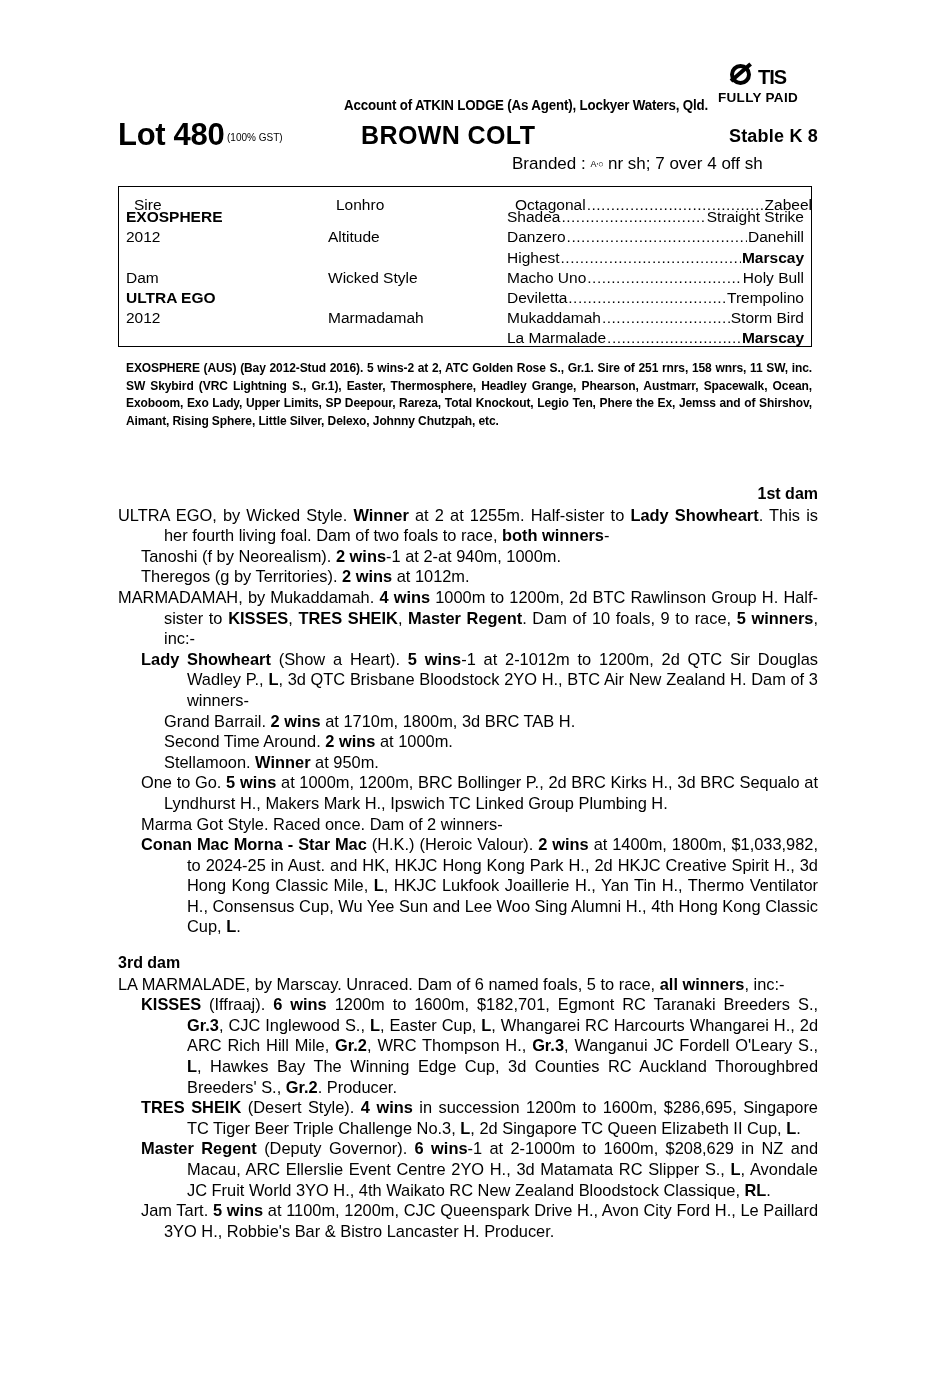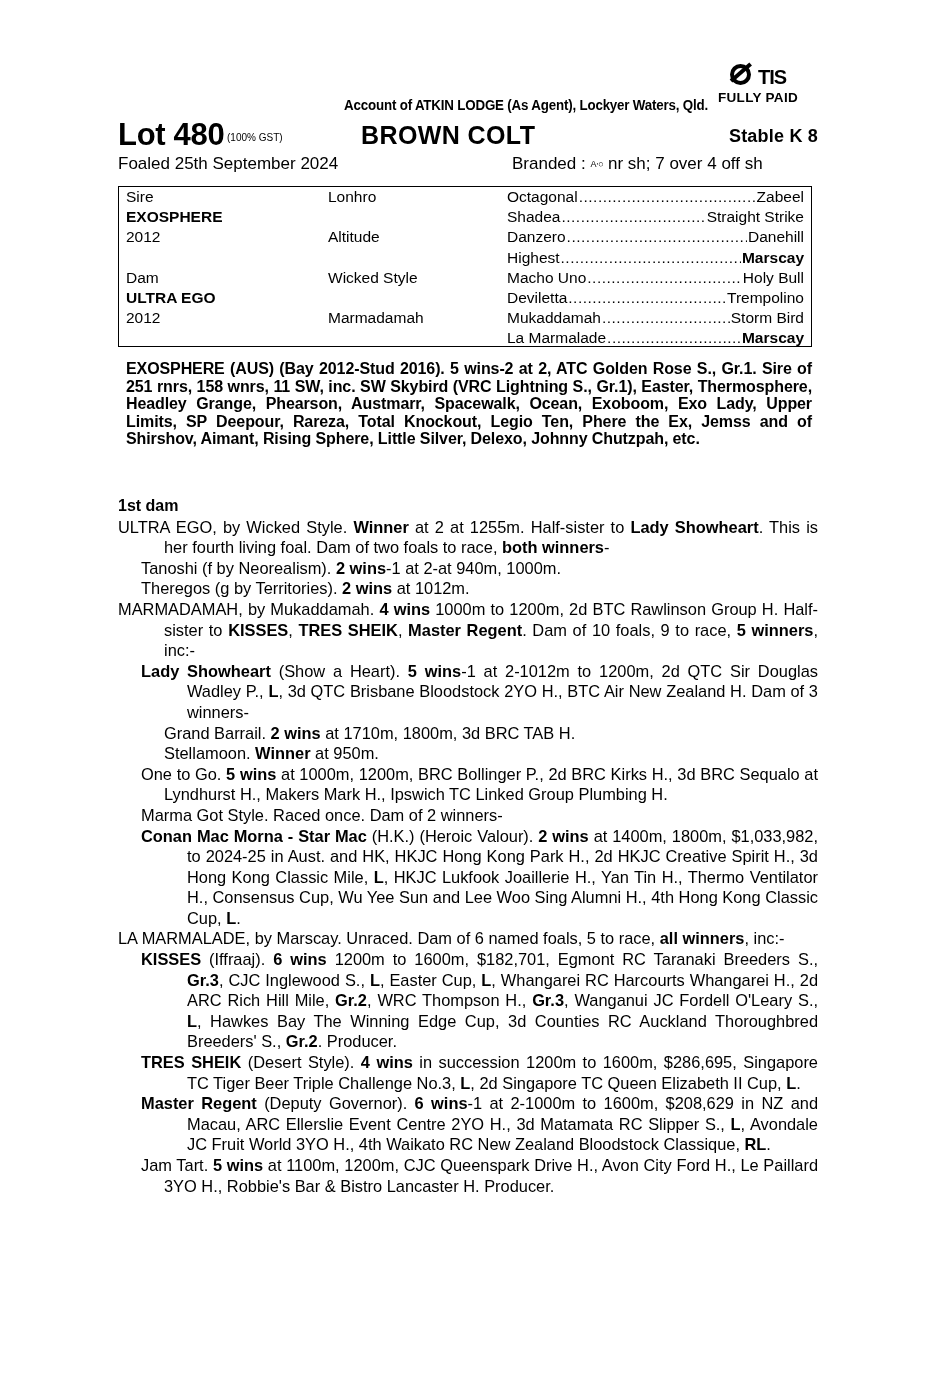--- a/index.html
+++ b/index.html
@@ -198,21 +198,21 @@
   }
   .ped-c3 .rgt { flex: 0 0 auto; }
   .bold { font-weight: bold; }
 
   
   .sire-summary {
     position: absolute;
     left: 8px;
     top: 360px;
     width: 686px;
-    font-size: 16px;
+    font-size: 12px;
     font-weight: bold;
     line-height: 17.6px;
     text-align: justify;
     letter-spacing: -0.1px;
     font-family: "Liberation Sans", sans-serif;
   }
 
   
   .body-text {
     position: absolute;
@@ -249,26 +249,25 @@
   <div class="account-line">Account of ATKIN LODGE (As Agent), Lockyer Waters, Qld.</div>
 
   <div class="lot-row">
     <span class="lot-num">Lot 480</span>
     <span class="lot-gst">(100% GST)</span>
     <span class="colour-sex">BROWN COLT</span>
     <span class="stable">Stable K 8</span>
   </div>
 
   <div class="foaled-row">
-    <span class="foaled">Foaled 25th September 2024</span>
     <span class="branded"><span>Branded : </span><span class="brand-glyph">A⋅○</span><span> nr sh; 7 over 4 off sh</span></span>
   </div>
 
   <div class="ped-table" id="ped-table">
-      <div class="ped-row" style="top: 0px;">
+      <div class="ped-row" style="top: 8px; margin-left: 8px;">
         <span class="ped-c1">Sire</span>
         <span class="ped-c2">Lonhro</span>
         <span class="ped-c3">
           <span class="lft">Octagonal</span>
           <span class="dots">........................................................................................................................</span>
           <span class="rgt">Zabeel</span>
         </span>
       </div>
       <div class="ped-row" style="top: 20.2px;">
         <span class="ped-c1 bold">EXOSPHERE</span>
@@ -331,31 +330,33 @@
           <span class="lft">La Marmalade</span>
           <span class="dots">........................................................................................................................</span>
           <span class="rgt bold">Marscay</span>
         </span>
       </div>
     </div>
 
   <div class="sire-summary">EXOSPHERE (AUS) (Bay 2012-Stud 2016). 5 wins-2 at 2, ATC Golden Rose S., Gr.1. Sire of 251 rnrs, 158 wnrs, 11 SW, inc. SW Skybird (VRC Lightning S., Gr.1), Easter, Thermosphere, Headley Grange, Phearson, Austmarr, Spacewalk, Ocean, Exoboom, Exo Lady, Upper Limits, SP Deepour, Rareza, Total Knockout, Legio Ten, Phere the Ex, Jemss and of Shirshov, Aimant, Rising Sphere, Little Silver, Delexo, Johnny Chutzpah, etc.</div>
 
   <div class="body-text" id="body-text">
-      <div class="dam-head" style="margin-top: 16px;">1st dam</div>
+      <div class="dam-head" style="margin-top: 4px; text-align: right;">1st dam</div>
       <p class="lvl0"><span>ULTRA EGO, by Wicked Style. </span><span class="bold">Winner</span><span> at 2 at 1255m. Half-sister to </span><span class="bold">Lady Showheart</span><span>. This is her fourth living foal. Dam of two foals to race, </span><span class="bold">both winners</span><span>-</span></p>
       <p class="lvl1"><span>Tanoshi (f by Neorealism). </span><span class="bold">2 wins</span><span>-1 at 2-at 940m, 1000m.</span></p>
       <p class="lvl1"><span>Theregos (g by Territories). </span><span class="bold">2 wins</span><span> at 1012m.</span></p>
       <p class="lvl0"><span>MARMADAMAH, by Mukaddamah. </span><span class="bold">4 wins</span><span> 1000m to 1200m, 2d BTC Rawlinson Group H. Half-sister to </span><span class="bold">KISSES</span><span>, </span><span class="bold">TRES SHEIK</span><span>, </span><span class="bold">Master Regent</span><span>. Dam of 10 foals, 9 to race, </span><span class="bold">5 winners</span><span>, inc:-</span></p>
       <p class="lvl2"><span class="bold">Lady Showheart</span><span> (Show a Heart). </span><span class="bold">5 wins</span><span>-1 at 2-1012m to 1200m, 2d QTC Sir Douglas Wadley P., </span><span class="bold">L</span><span>, 3d QTC Brisbane Bloodstock 2YO H., BTC Air New Zealand H. Dam of 3 winners-</span></p>
       <p class="lvl3"><span>Grand Barrail. </span><span class="bold">2 wins</span><span> at 1710m, 1800m, 3d BRC TAB H.</span></p>
+      <p class="lvl3"><span>Second Time Around. </span><span class="bold">2 wins</span><span> at 1000m.</span></p>
       <p class="lvl3"><span>Stellamoon. </span><span class="bold">Winner</span><span> at 950m.</span></p>
       <p class="lvl1"><span>One to Go. </span><span class="bold">5 wins</span><span> at 1000m, 1200m, BRC Bollinger P., 2d BRC Kirks H., 3d BRC Sequalo at Lyndhurst H., Makers Mark H., Ipswich TC Linked Group Plumbing H.</span></p>
       <p class="lvl1"><span>Marma Got Style. Raced once. Dam of 2 winners-</span></p>
       <p class="lvl2"><span class="bold">Conan Mac Morna - Star Mac</span><span> (H.K.) (Heroic Valour). </span><span class="bold">2 wins</span><span> at 1400m, 1800m, $1,033,982, to 2024-25 in Aust. and HK, HKJC Hong Kong Park H., 2d HKJC Creative Spirit H., 3d Hong Kong Classic Mile, </span><span class="bold">L</span><span>, HKJC Lukfook Joaillerie H., Yan Tin H., Thermo Ventilator H., Consensus Cup, Wu Yee Sun and Lee Woo Sing Alumni H., 4th Hong Kong Classic Cup, </span><span class="bold">L</span><span>.</span></p>
+      <div class="dam-head">3rd dam</div>
       <p class="lvl0"><span>LA MARMALADE, by Marscay. Unraced. Dam of 6 named foals, 5 to race, </span><span class="bold">all winners</span><span>, inc:-</span></p>
       <p class="lvl2"><span class="bold">KISSES</span><span> (Iffraaj). </span><span class="bold">6 wins</span><span> 1200m to 1600m, $182,701, Egmont RC Taranaki Breeders S., </span><span class="bold">Gr.3</span><span>, CJC Inglewood S., </span><span class="bold">L</span><span>, Easter Cup, </span><span class="bold">L</span><span>, Whangarei RC Harcourts Whangarei H., 2d ARC Rich Hill Mile, </span><span class="bold">Gr.2</span><span>, WRC Thompson H., </span><span class="bold">Gr.3</span><span>, Wanganui JC Fordell O'Leary S., </span><span class="bold">L</span><span>, Hawkes Bay The Winning Edge Cup, 3d Counties RC Auckland Thoroughbred Breeders' S., </span><span class="bold">Gr.2</span><span>. Producer.</span></p>
       <p class="lvl2"><span class="bold">TRES SHEIK</span><span> (Desert Style). </span><span class="bold">4 wins</span><span> in succession 1200m to 1600m, $286,695, Singapore TC Tiger Beer Triple Challenge No.3, </span><span class="bold">L</span><span>, 2d Singapore TC Queen Elizabeth II Cup, </span><span class="bold">L</span><span>.</span></p>
       <p class="lvl2"><span class="bold">Master Regent</span><span> (Deputy Governor). </span><span class="bold">6 wins</span><span>-1 at 2-1000m to 1600m, $208,629 in NZ and Macau, ARC Ellerslie Event Centre 2YO H., 3d Matamata RC Slipper S., </span><span class="bold">L</span><span>, Avondale JC Fruit World 3YO H., 4th Waikato RC New Zealand Bloodstock Classique, </span><span class="bold">RL</span><span>.</span></p>
       <p class="lvl1"><span>Jam Tart. </span><span class="bold">5 wins</span><span> at 1100m, 1200m, CJC Queenspark Drive H., Avon City Ford H., Le Paillard 3YO H., Robbie's Bar &amp; Bistro Lancaster H. Producer.</span></p>
     </div>
 
 </div>
 
 </body></html>

